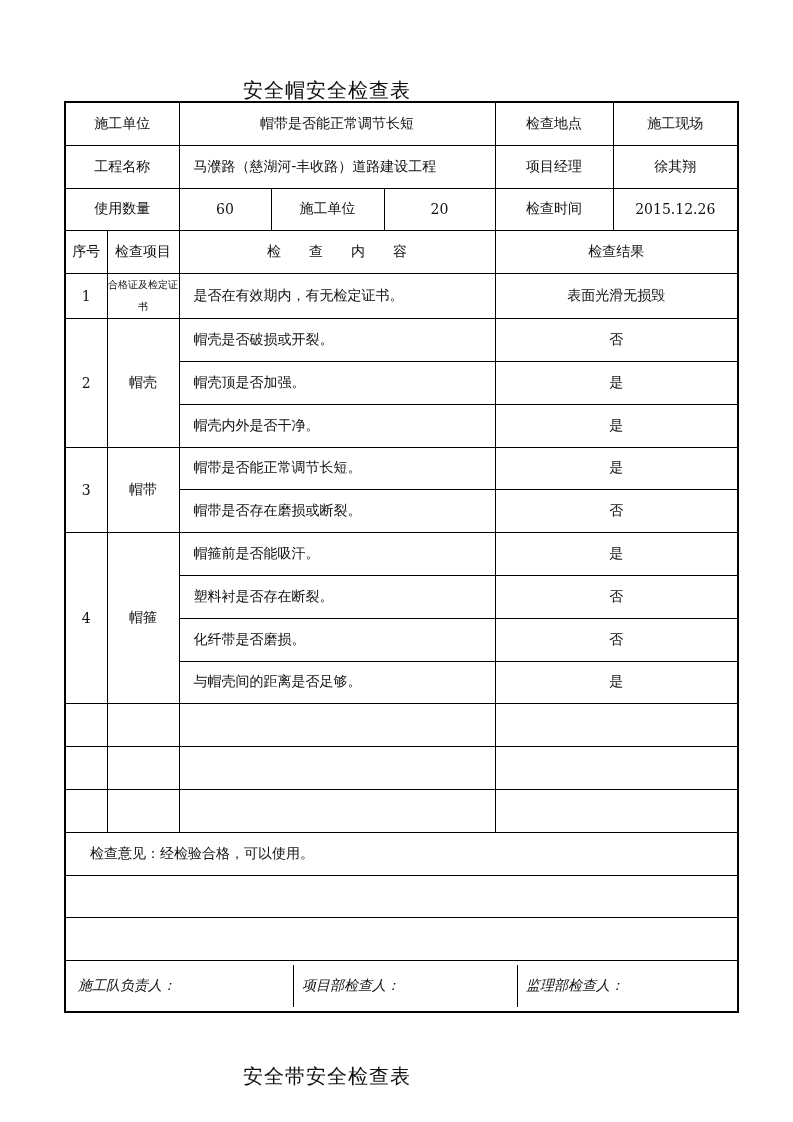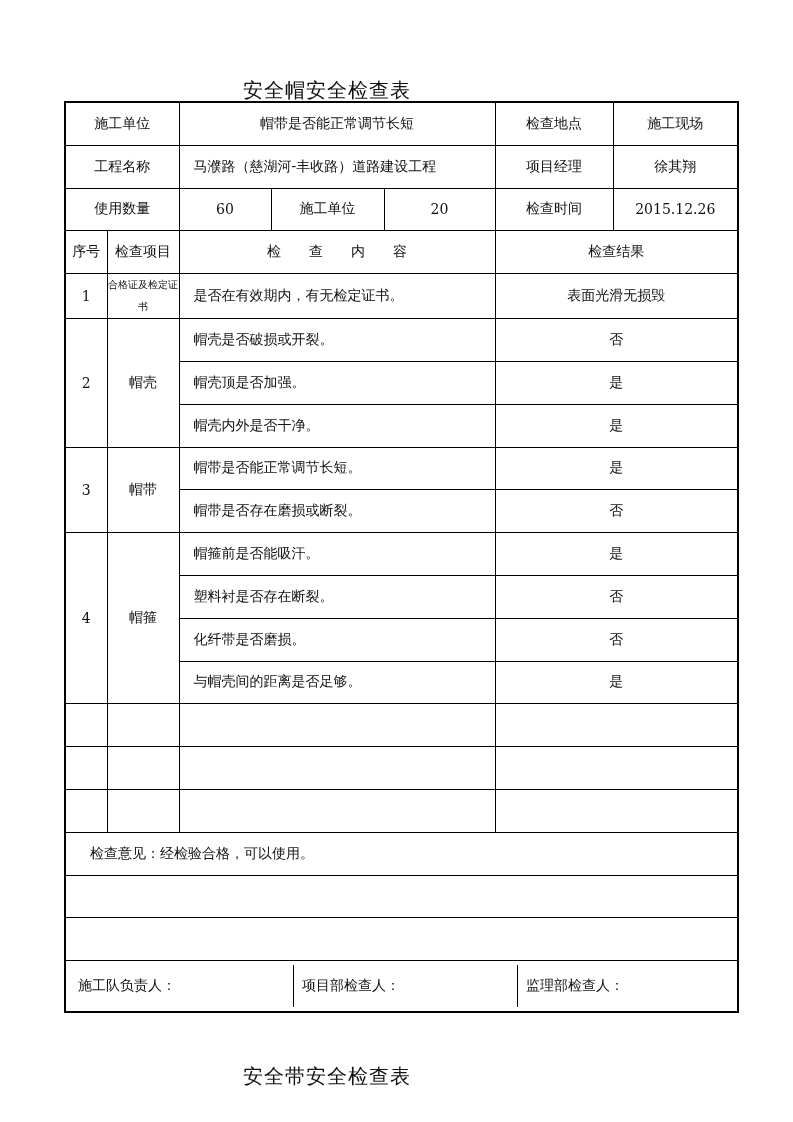--- a/index.html
+++ b/index.html
@@ -140,21 +140,21 @@
     <td colspan="7" class="opinion">检查意见：经检验合格，可以使用。</td>
   </tr>
   <tr>
     <td colspan="7"></td>
   </tr>
   <tr>
     <td colspan="7"></td>
   </tr>
 
   <tr>
-    <td colspan="7" style="padding:4px;">
+    <td colspan="7" style="padding:4px;font-style:italic;">
       <div class="inner">
         <div class="s1">施工队负责人：</div>
         <div class="s2">项目部检查人：</div>
         <div class="s3">监理部检查人：</div>
       </div>
     </td>
   </tr>
 </tbody>
   </table>
 

